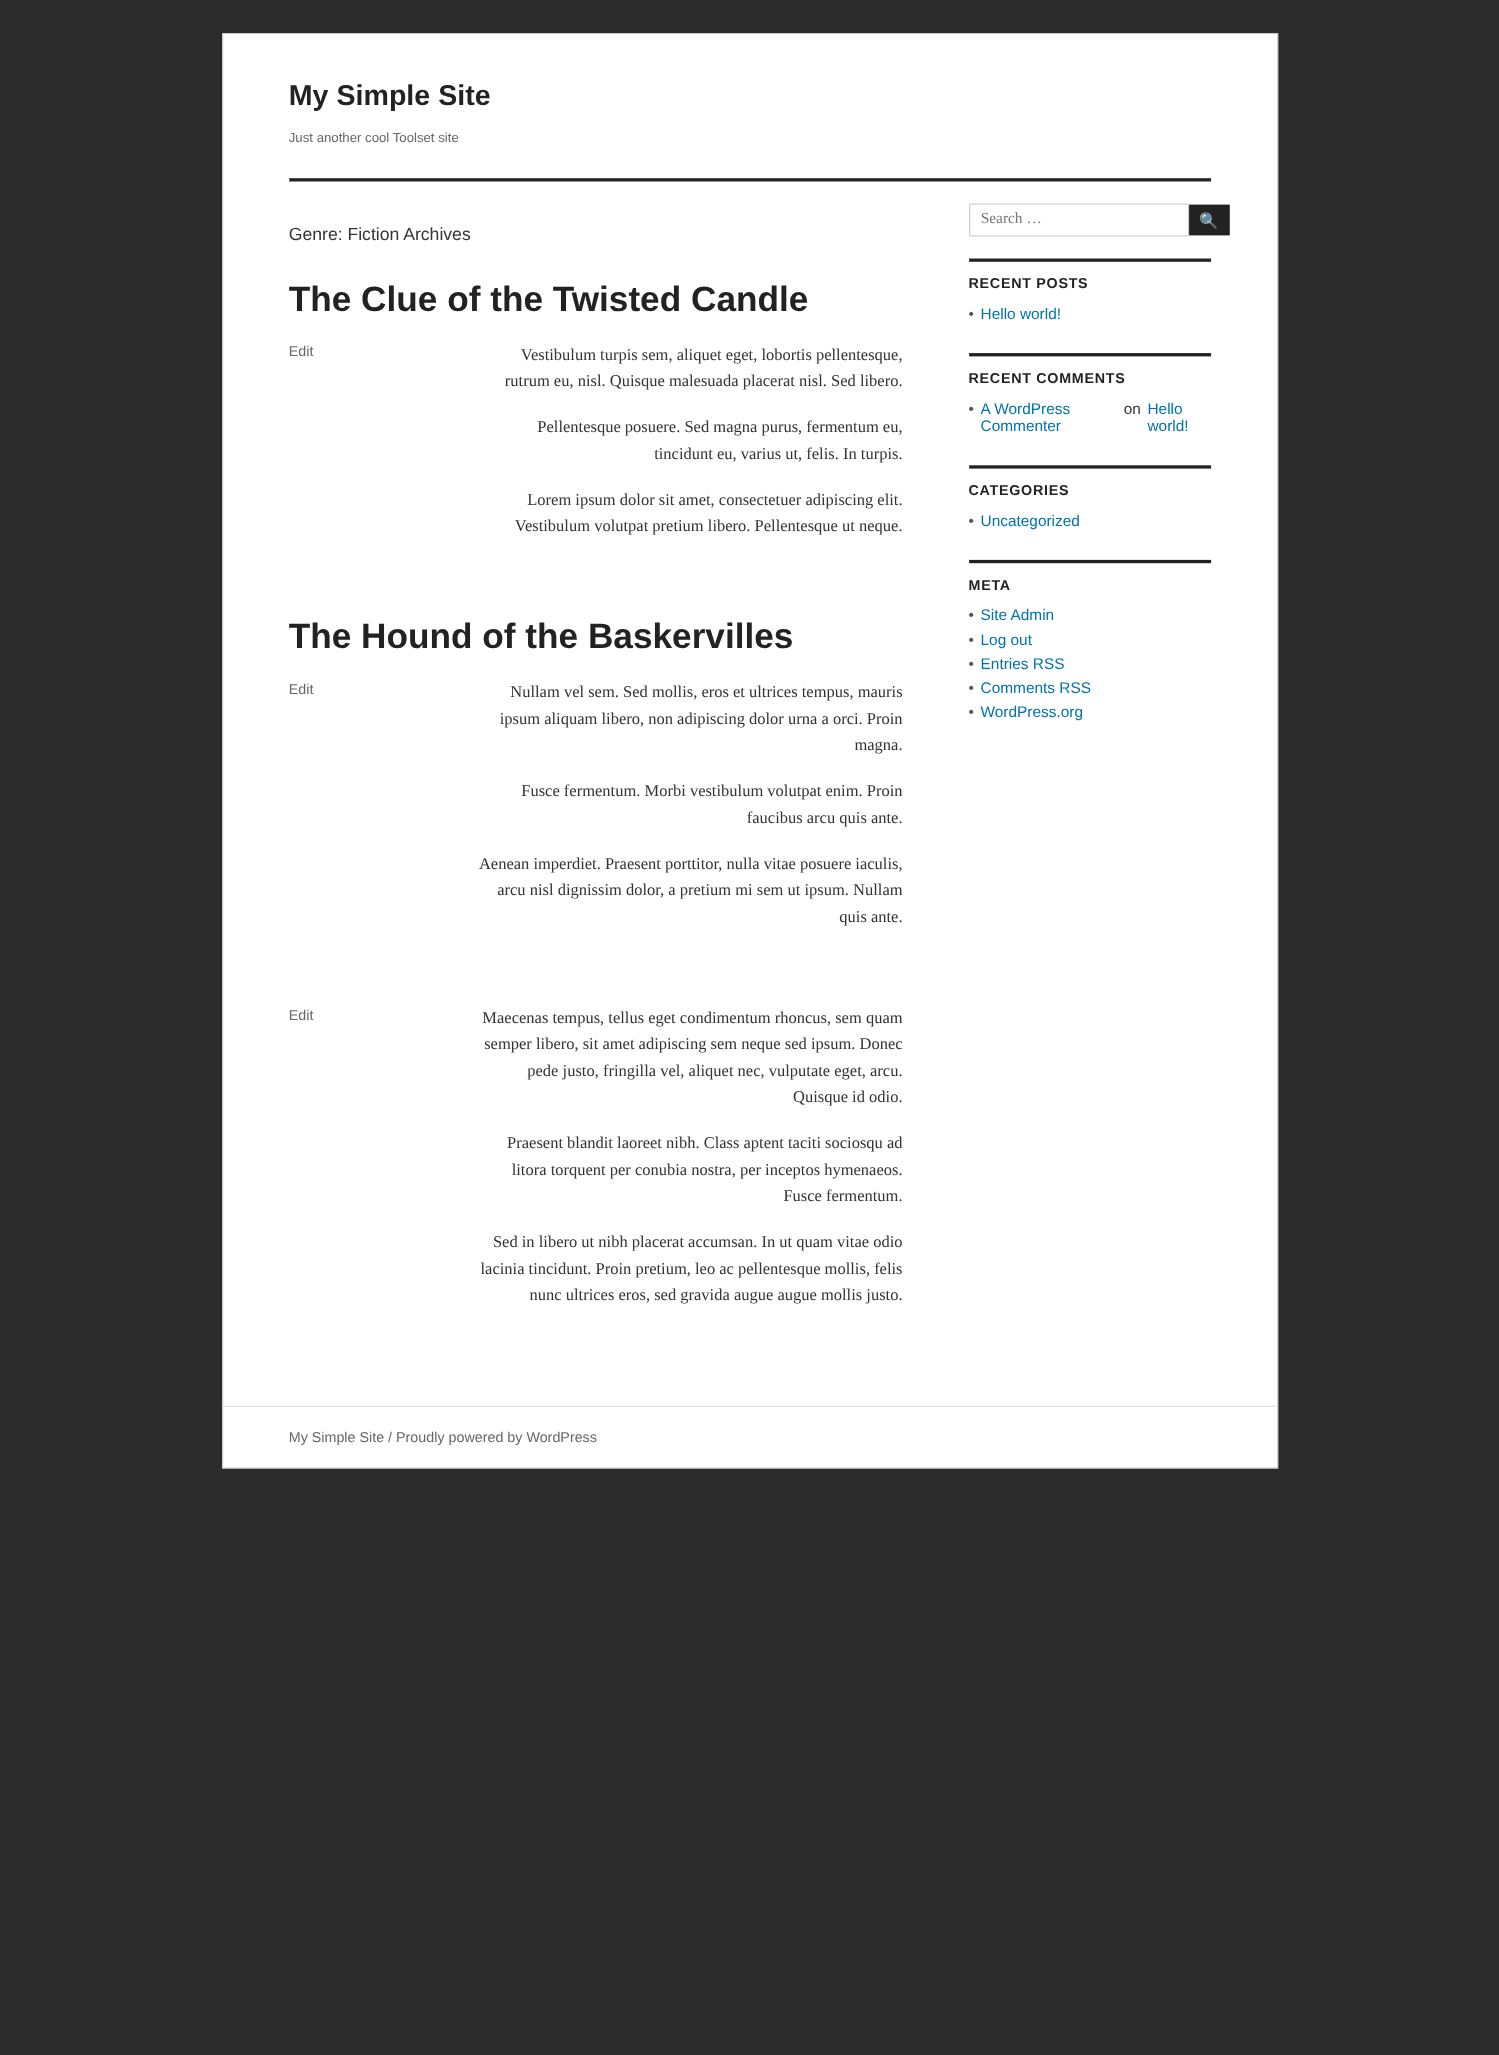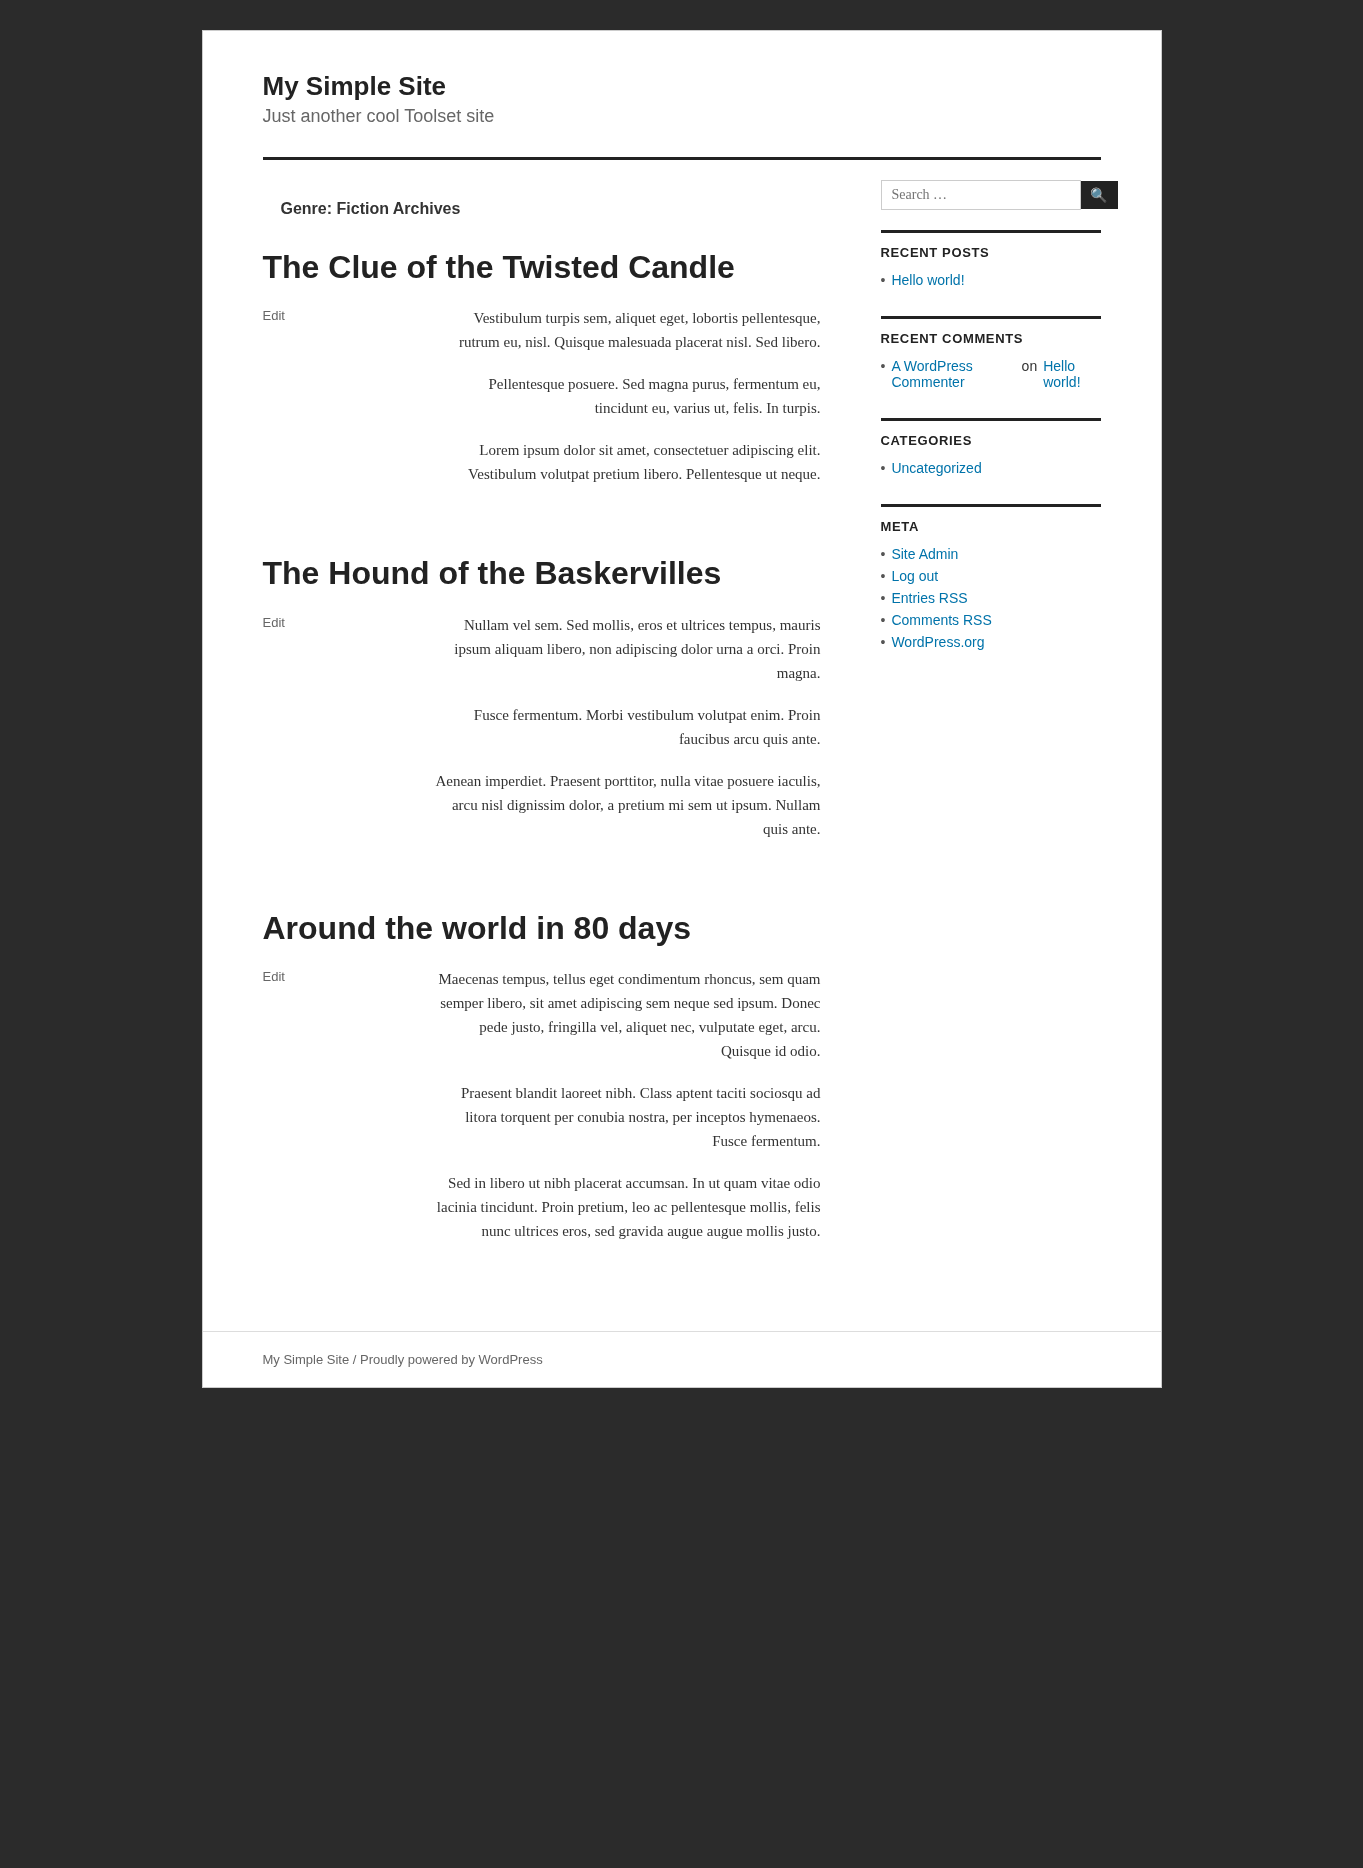--- a/index.html
+++ b/index.html
@@ -20,24 +20,24 @@
       padding: 40px 60px 30px 60px;
     }
     .site-title {
       font-size: 26px;
       font-weight: 900;
       color: #222;
       font-family: Arial, sans-serif;
       text-decoration: none;
     }
     .site-tagline {
-      font-size: 18px;
-      color: #666;
-      font-family: Arial, sans-serif;
-      margin-top: 4px;
+      font-size: 12px;
+      color: #666;
+      font-family: Arial, sans-serif;
+      margin-top: 16px;
     }
     .site-nav-bar {
       border-top: 3px solid #222;
       margin: 0 60px;
     }
     .content-area {
       display: flex;
       padding: 0 60px;
       gap: 60px;
     }
@@ -47,23 +47,23 @@
       padding: 20px 0;
     }
     .sidebar {
       width: 220px;
       flex-shrink: 0;
       padding: 20px 0;
     }
     .archive-title {
       font-family: Arial, sans-serif;
       font-size: 16px;
-      font-weight: bold;
+      font-weight: normal;
       color: #333;
-      margin: 20px 0 30px 18px;
+      margin: 20px 0 30px 0;
       padding-bottom: 0;
     }
     .post-entry {
       margin-bottom: 50px;
     }
     .post-title {
       font-size: 32px;
       font-weight: 900;
       color: #222;
       font-family: Arial, sans-serif;
@@ -202,21 +202,20 @@
             <div class="post-body">
               <div class="post-edit"><a class="edit-link" href="#">Edit</a></div>
               <div class="post-content">
                 <p>Nullam vel sem. Sed mollis, eros et ultrices tempus, mauris ipsum aliquam libero, non adipiscing dolor urna a orci. Proin magna.</p>
                 <p>Fusce fermentum. Morbi vestibulum volutpat enim. Proin faucibus arcu quis ante.</p>
                 <p>Aenean imperdiet. Praesent porttitor, nulla vitae posuere iaculis, arcu nisl dignissim dolor, a pretium mi sem ut ipsum. Nullam quis ante.</p>
               </div>
             </div>
           </div>
           <div class="post-entry">
-            <h2 class="post-title">Around the world in 80 days</h2>
             <div class="post-body">
               <div class="post-edit"><a class="edit-link" href="#">Edit</a></div>
               <div class="post-content">
                 <p>Maecenas tempus, tellus eget condimentum rhoncus, sem quam semper libero, sit amet adipiscing sem neque sed ipsum. Donec pede justo, fringilla vel, aliquet nec, vulputate eget, arcu. Quisque id odio.</p>
                 <p>Praesent blandit laoreet nibh. Class aptent taciti sociosqu ad litora torquent per conubia nostra, per inceptos hymenaeos. Fusce fermentum.</p>
                 <p>Sed in libero ut nibh placerat accumsan. In ut quam vitae odio lacinia tincidunt. Proin pretium, leo ac pellentesque mollis, felis nunc ultrices eros, sed gravida augue augue mollis justo.</p>
               </div>
             </div>
           </div>
         </div>

